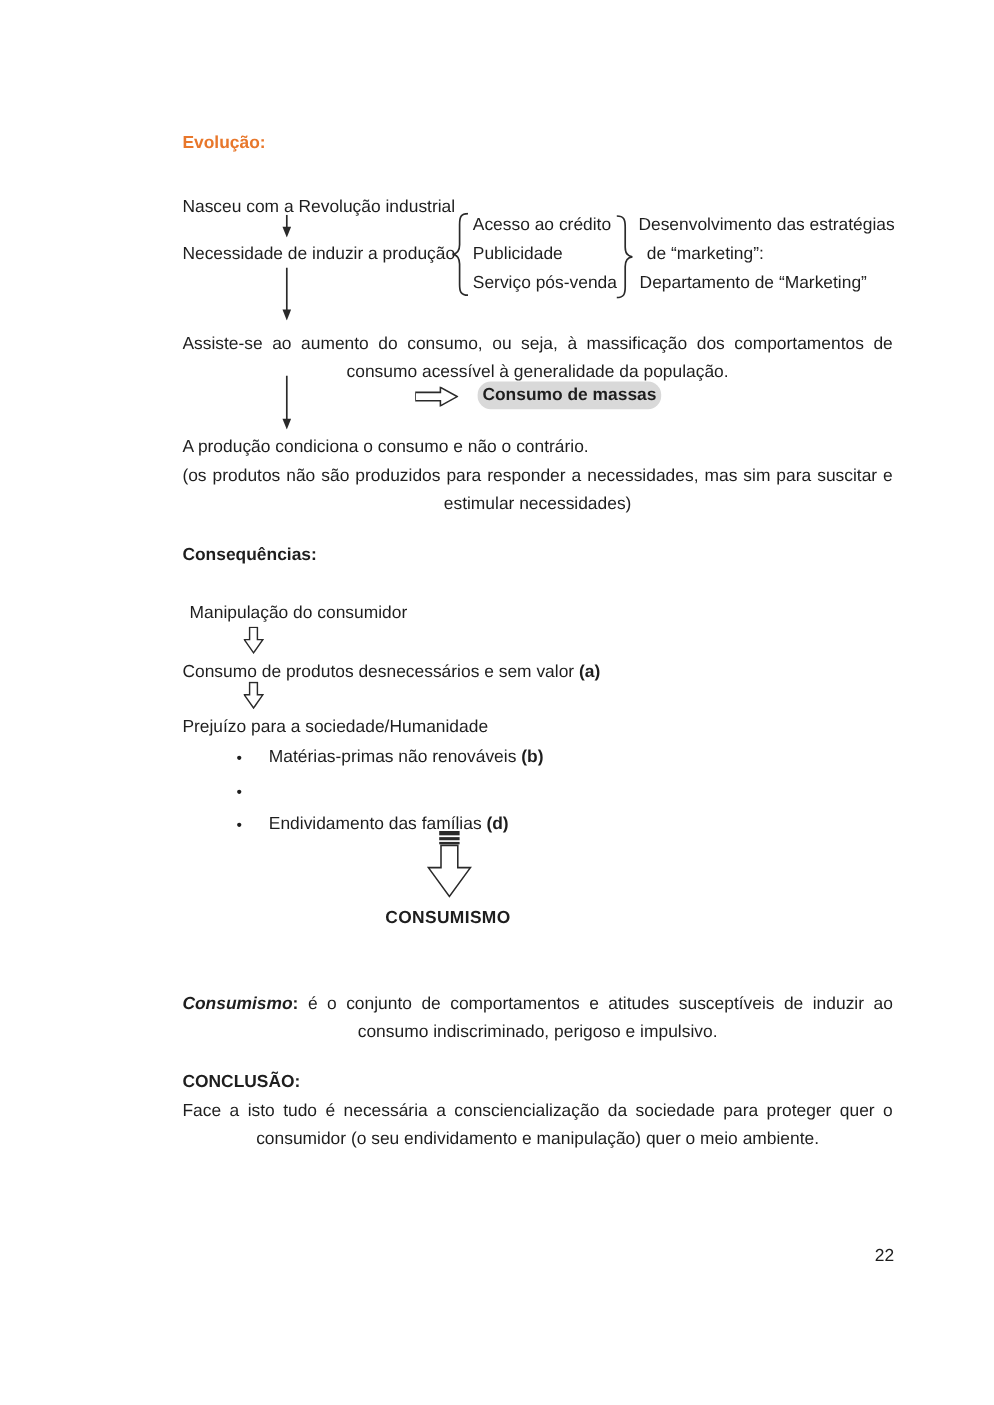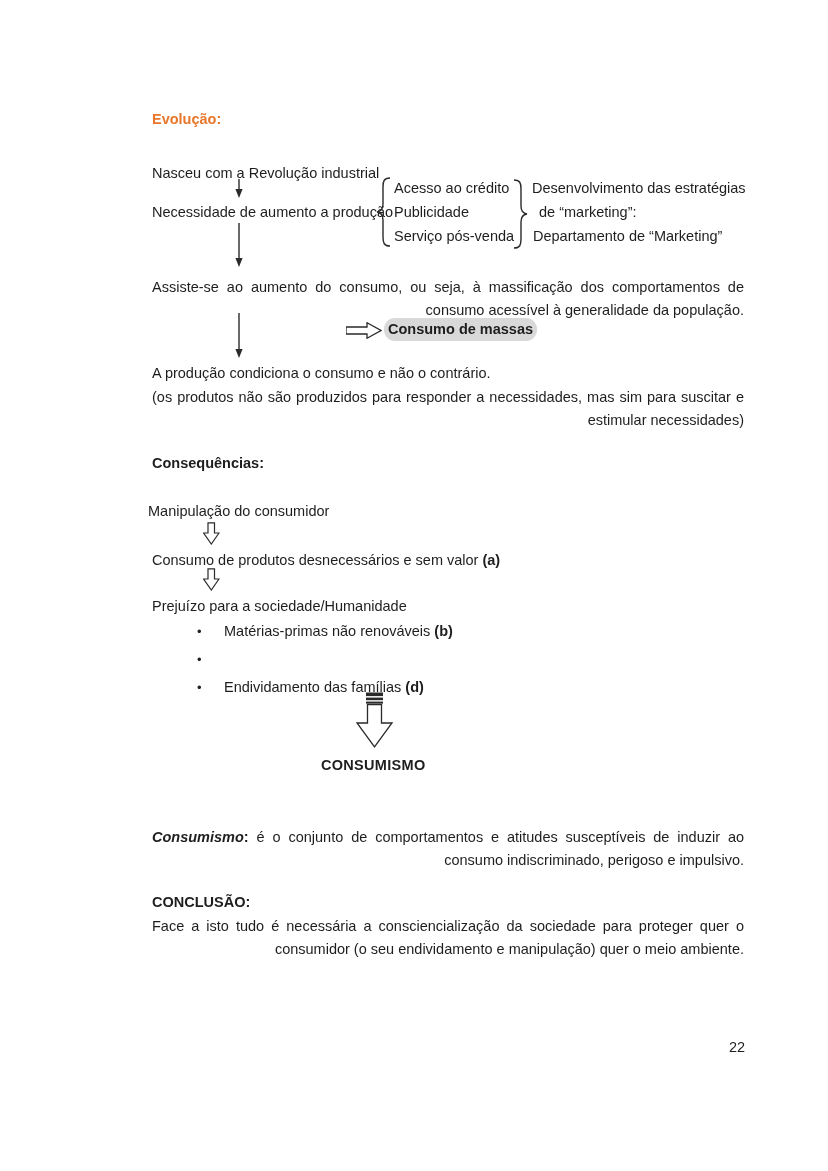--- a/index.html
+++ b/index.html
@@ -8,42 +8,42 @@
     font-family:"Liberation Sans","DejaVu Sans",sans-serif;
     font-size:14.5px; color:#1e1e1e; overflow:hidden;margin-left:34px;
   }
   .abs { position:absolute; }
   .t { white-space:nowrap; line-height:23px; height:23px; }
   .b { font-weight:bold; }
   .bi { font-weight:bold; font-style:italic; }
   .orange { color:#e8772b; font-weight:bold; }
   .para { width:592px; }
   .jl { text-align:justify; text-align-last:justify; line-height:23px; height:23px; overflow:hidden; }
-  .nl { text-align:right; line-height:23px; height:23px; white-space:nowrap; }
+  .nl { text-align:center; line-height:23px; height:23px; white-space:nowrap; }
   .hl { background:#d9d9d9; font-weight:bold; line-height:23px; height:23px; padding:0 4px; white-space:nowrap; }
   .bullet-dot { font-size:13px; line-height:23px; height:23px; }
   svg { display:block; }
 </style>
 </head>
 <body>
 
 <div class="page">
 
   <div class="abs t orange" style="left:118px; top:108px;">Evolução:</div>
 
   <div class="abs t" style="left:118px; top:162px;">Nasceu com a Revolução industrial</div>
 
   <div class="abs" style="left:199px; top:179px;">
     <svg width="12" height="19" viewBox="0 0 12 19">
       <line x1="6" y1="0" x2="6" y2="11" stroke="#2a2a2a" stroke-width="1.4"></line>
       <polygon points="2.4,10 9.6,10 6,19" fill="#2a2a2a"></polygon>
     </svg>
   </div>
 
-  <div class="abs t" style="left:118px; top:201px;">Necessidade de aumento a produção</div>
+  <div class="abs t" style="left:118px; top:201px;">Necessidade de induzir a produção</div>
 
   <div class="abs" style="left:342px; top:177px;">
     <svg width="16" height="70" viewBox="0 0 16 70">
       <path d="M14,1 C8,1 7,4 7,10 L7,27 C7,32 5,34.5 1,35 C5,35.5 7,38 7,43 L7,60 C7,66 8,69 14,69" fill="none" stroke="#2a2a2a" stroke-width="1.4"></path>
     </svg>
   </div>
 
   <div class="abs t" style="left:360px; top:177px;">Acesso ao crédito</div>
   <div class="abs t" style="left:360px; top:201px;">Publicidade</div>
   <div class="abs t" style="left:360px; top:225px;">Serviço pós-venda</div>
@@ -76,32 +76,32 @@
       <polygon points="2.4,36 9.6,36 6,45" fill="#2a2a2a"></polygon>
     </svg>
   </div>
 
   <div class="abs" style="left:312px; top:322px;">
     <svg width="36" height="17" viewBox="0 0 36 17">
       <path d="M0,5 H21 V0.8 L35,8.5 L21,16.2 V12 H0 Z" fill="#ffffff" stroke="#2a2a2a" stroke-width="1.3"></path>
     </svg>
   </div>
 
-  <div class="abs hl" style="left:350px; top:318px;border-radius:11px;">Consumo de massas</div>
+  <div class="abs hl" style="left:364px; top:318px;border-radius:11px;">Consumo de massas</div>
 
   <div class="abs t" style="left:118px; top:362px;">A produção condiciona o consumo e não o contrário.</div>
 
   <div class="abs para" style="left:118px; top:386px;">
     <div class="jl">(os produtos não são produzidos para responder a necessidades, mas sim para suscitar e</div>
     <div class="nl">estimular necessidades)</div>
   </div>
 
   <div class="abs t b" style="left:118px; top:452px;text-align:center;">Consequências:</div>
 
-  <div class="abs t" style="left:114px; top:500px;">Manipulação do consumidor</div>
+  <div class="abs t" style="left:124px; top:500px;">Manipulação do consumidor</div>
 
   <div class="abs" style="left:169px; top:522px;">
     <svg width="17" height="23" viewBox="0 0 17 23">
       <path d="M5,0.8 H11.5 V11 H16 L8.3,22 L0.6,11 H5 Z" fill="#ffffff" stroke="#2a2a2a" stroke-width="1.2"></path>
     </svg>
   </div>
 
   <div class="abs t" style="left:118px; top:549px;"><span>Consumo de produtos desnecessários e sem valor</span> <span class="b">(a)</span></div>
 
   <div class="abs" style="left:169px; top:568px;">

